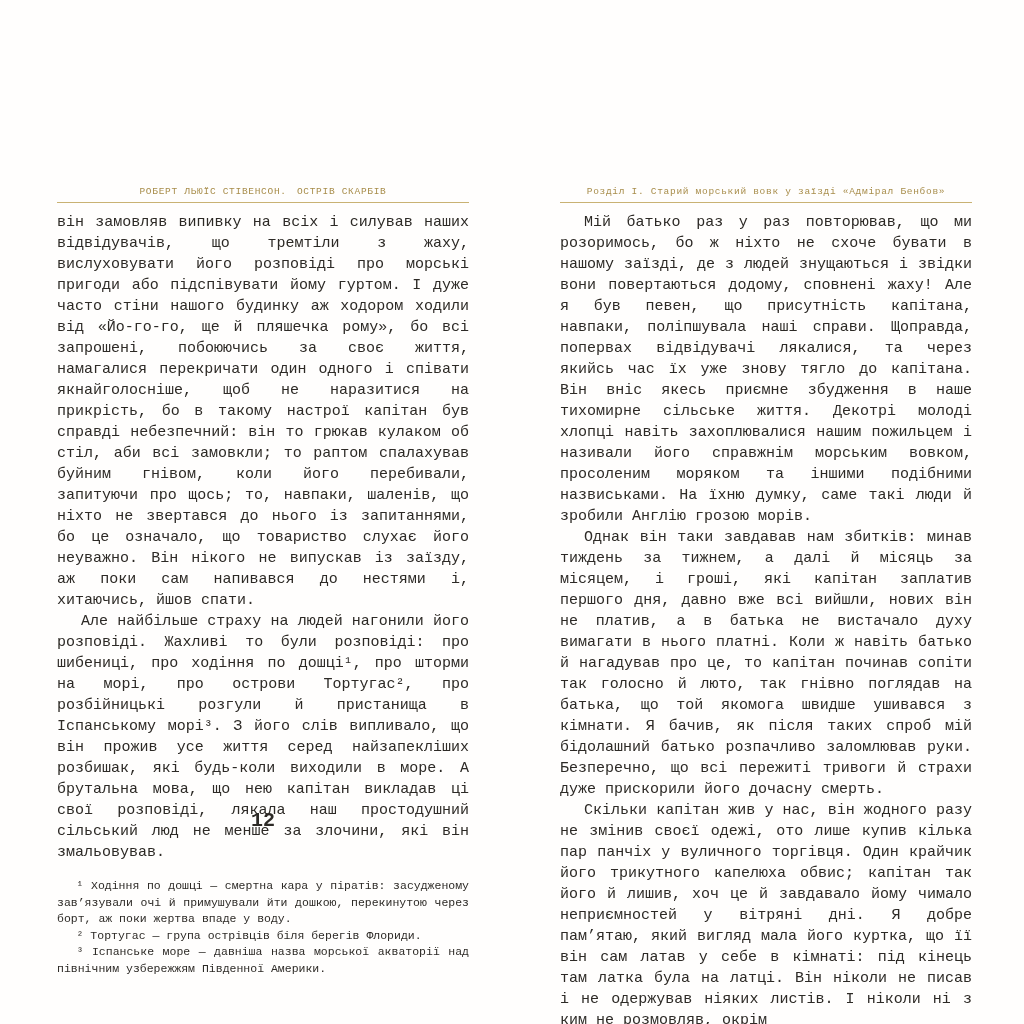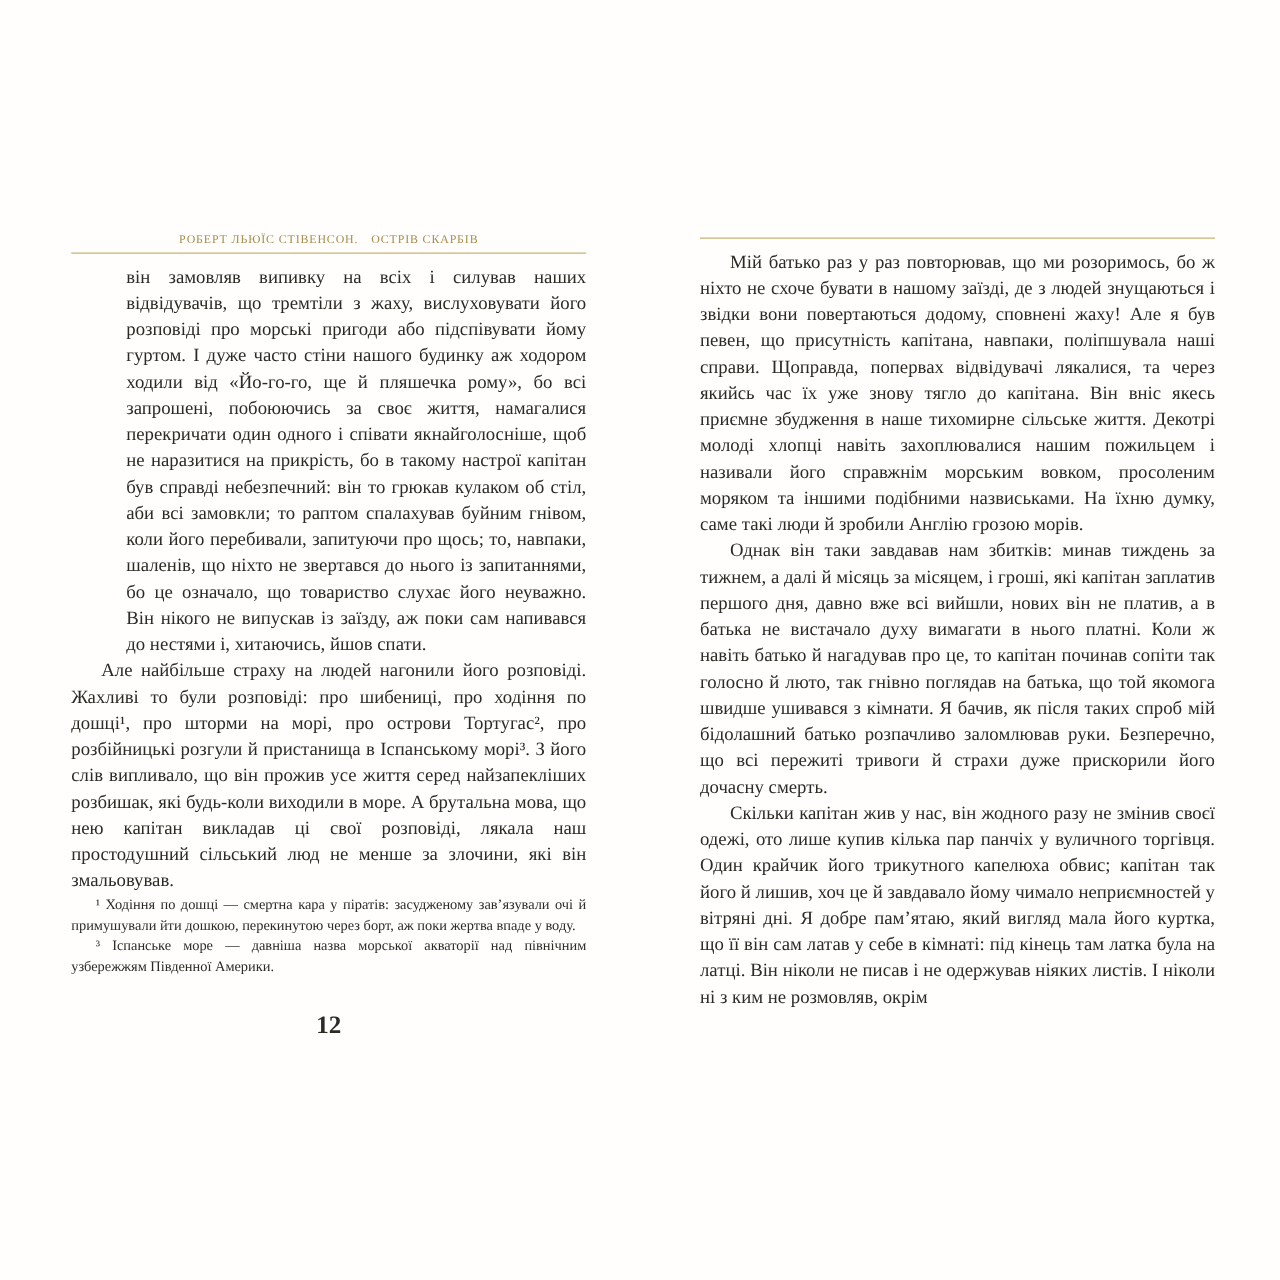--- a/index.html
+++ b/index.html
@@ -11,20 +11,21 @@
     height: 1024px;
     background: #ffffff;
     font-family: "Liberation Serif", serif;
     overflow: hidden;
   }
   .spread {
     position: relative;
     width: 1024px;
     height: 1024px;
     background: #fffefd;
+    font-family: Liberation Mono, monospace;
   }
   .pagecol {
     position: absolute;
     top: 186px;
     width: 412px;
     height: 652px;
   }
   .pagecol.left  { left: 57px; }
   .pagecol.right { left: 560px; }
 
@@ -51,25 +52,24 @@
     text-align: justify;
     hyphens: auto;
     -webkit-hyphens: auto;
   }
   .bodytext p {
     margin: 0;
     text-indent: 1.6em;
   }
   .bodytext p.noindent {
     text-indent: 0;
-    margin-left: 44px;
   }
 
   .footnotes {
-    margin-top: 0;
+    margin-top: 15px;
     font-size: 11.5px;
     line-height: 16.5px;
     color: #2d2a26;
     text-align: justify;
     hyphens: auto;
     -webkit-hyphens: auto;
   }
   .footnotes p {
     margin: 0;
     text-indent: 1.7em;
@@ -95,27 +95,29 @@
     <div class="running-head">РОБЕРТ ЛЬЮЇС СТІВЕНСОН. ОСТРІВ СКАРБІВ</div>
     <hr class="head-rule">
 
     <div class="bodytext">
       <p class="noindent">він замовляв випивку на всіх і силував наших відвідувачів, що тремтіли з жаху, вислуховувати його розповіді про морські пригоди або підспівувати йому гуртом. І дуже часто стіни нашого будинку аж ходором ходили від «Йо-го-го, ще й пляшечка рому», бо всі запрошені, побоюючись за своє життя, намагалися перекричати один одного і співати якнайголосніше, щоб не наразитися на прикрість, бо в такому настрої капітан був справді небезпечний: він то грюкав кулаком об стіл, аби всі замовкли; то раптом спалахував буйним гнівом, коли його перебивали, запитуючи про щось; то, навпаки, шаленів, що ніхто не звертався до нього із запитаннями, бо це означало, що товариство слухає його неуважно. Він нікого не випускав із заїзду, аж поки сам напивався до нестями і, хитаючись, йшов спати.</p>
       <p>Але найбільше страху на людей нагонили його розповіді. Жахливі то були розповіді: про шибениці, про ходіння по дошці¹, про шторми на морі, про острови Тортугас², про розбійницькі розгули й пристанища в Іспанському морі³. З його слів випливало, що він прожив усе життя серед найзапекліших розбишак, які будь-коли виходили в море. А брутальна мова, що нею капітан викладав ці свої розповіді, лякала наш простодушний сільський люд не менше за злочини, які він змальовував.</p>
     </div>
 
     <div class="footnotes">
       <p>¹ Ходіння по дошці — смертна кара у піратів: засудженому зав’язували очі й примушували йти дошкою, перекинутою через борт, аж поки жертва впаде у воду.</p>
+      <p>² Тортугас — група острівців біля берегів Флориди.</p>
       <p>³ Іспанське море — давніша назва морської акваторії над північним узбережжям Південної Америки.</p>
     </div>
 
     <div class="pagenum">12</div>
   </div>
 
   <div class="pagecol right">
+    <div class="running-head">Розділ І. Старий морський вовк у заїзді «Адмірал Бенбов»</div>
     <hr class="head-rule">
 
     <div class="bodytext">
       <p>Мій батько раз у раз повторював, що ми розоримось, бо ж ніхто не схоче бувати в нашому заїзді, де з людей знущаються і звідки вони повертаються додому, сповнені жаху! Але я був певен, що присутність капітана, навпаки, поліпшувала наші справи. Щоправда, попервах відвідувачі лякалися, та через якийсь час їх уже знову тягло до капітана. Він вніс якесь приємне збудження в наше тихомирне сільське життя. Декотрі молоді хлопці навіть захоплювалися нашим пожильцем і називали його справжнім морським вовком, просоленим моряком та іншими подібними назвиськами. На їхню думку, саме такі люди й зробили Англію грозою морів.</p>
       <p>Однак він таки завдавав нам збитків: минав тиждень за тижнем, а далі й місяць за місяцем, і гроші, які капітан заплатив першого дня, давно вже всі вийшли, нових він не платив, а в батька не вистачало духу вимагати в нього платні. Коли ж навіть батько й нагадував про це, то капітан починав сопіти так голосно й люто, так гнівно поглядав на батька, що той якомога швидше ушивався з кімнати. Я бачив, як після таких спроб мій бідолашний батько розпачливо заломлював руки. Безперечно, що всі пережиті тривоги й страхи дуже прискорили його дочасну смерть.</p>
       <p>Скільки капітан жив у нас, він жодного разу не змінив своєї одежі, ото лише купив кілька пар панчіх у вуличного торгівця. Один крайчик його трикутного капелюха обвис; капітан так його й лишив, хоч це й завдавало йому чимало неприємностей у вітряні дні. Я добре пам’ятаю, який вигляд мала його куртка, що її він сам латав у себе в кімнаті: під кінець там латка була на латці. Він ніколи не писав і не одержував ніяких листів. І ніколи ні з ким не розмовляв, окрім</p>
     </div>
 
   </div>
 

